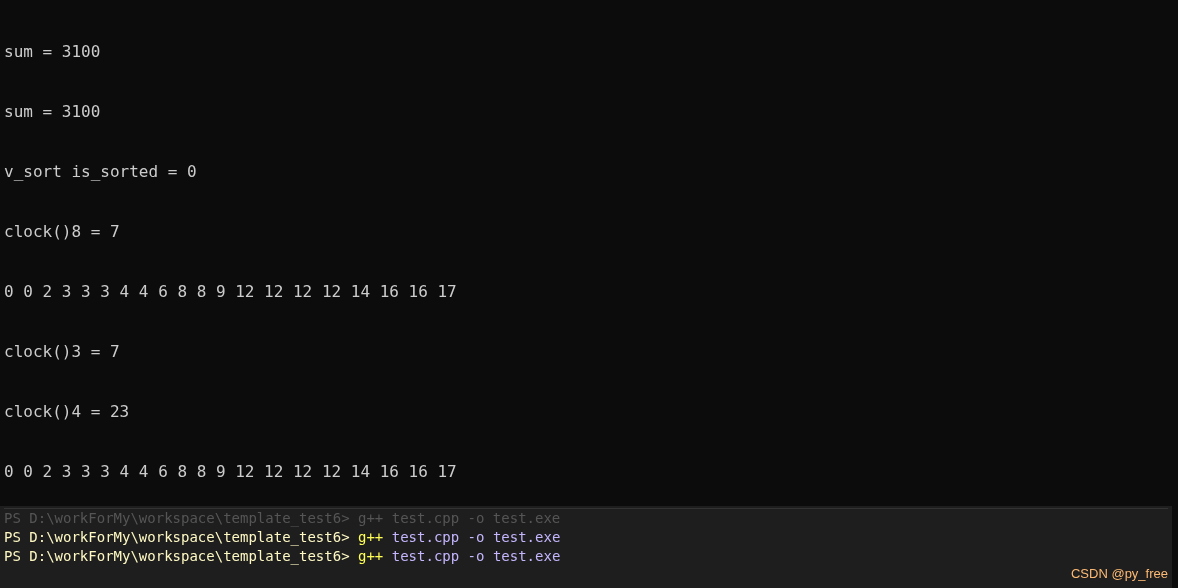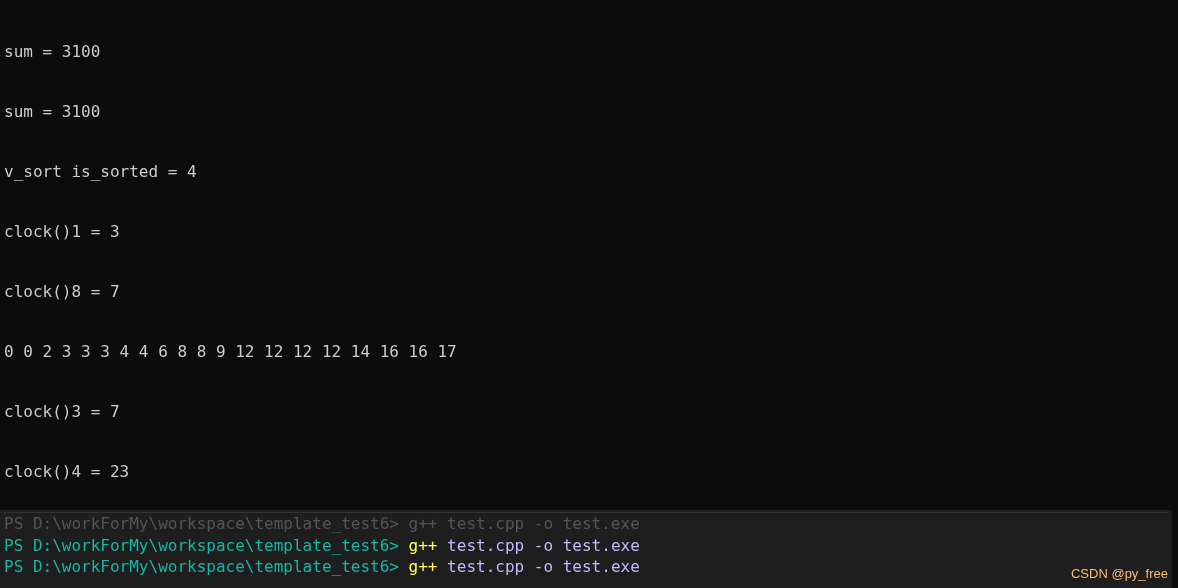--- a/index.html
+++ b/index.html
@@ -23,50 +23,49 @@
     .separator {
       border-top: 1px solid #333;
       margin-top: 2px;
     }
     .lower-panel {
       position: absolute;
       bottom: 0;
       left: 0;
       right: 6px;
       background: #1e1e1e;
-      padding: 0 4px 10px 4px;
+      padding: 0 4px 22px 4px;
       font-family: 'Consolas', monospace;
-      font-size: 16px;
+      font-size: 14px;
       line-height: 1.35;
     }
     .dimmed-line {
       color: #555;
       white-space: pre;
     }
     .ps-line { white-space: pre; }
-    .ps-prompt { color: #14b8a6; }
+    .ps-prompt { color: #fef9c3; }
     .cmd-gpp { color: #ffff55; }
     .cmd-args { color: #c4b5fd; }
     .watermark {
       position: absolute;
       bottom: 6px;
       right: 10px;
       color: #fdba74;
       font-size: 13px;
       font-family: sans-serif;
     }
   </style>
 </head>
 <body>
 
 <div class="terminal-main">
   <div class="line">sum = 3100</div>
   <div class="line">sum = 3100</div>
-  <div class="line">v_sort is_sorted = 4</div>
-  <div class="line">clock()1 = 3</div>
+  <div class="line">v_sort is_sorted = 0</div>
   <div class="line">clock()8 = 7</div>
   <div class="line">0 0 2 3 3 3 4 4 6 8 8 9 12 12 12 12 14 16 16 17</div>
   <div class="line">clock()3 = 7</div>
   <div class="line">clock()4 = 23</div>
   <div class="line">0 0 2 3 3 3 4 4 6 8 8 9 12 12 12 12 14 16 16 17</div>
   
   
   
   
   

